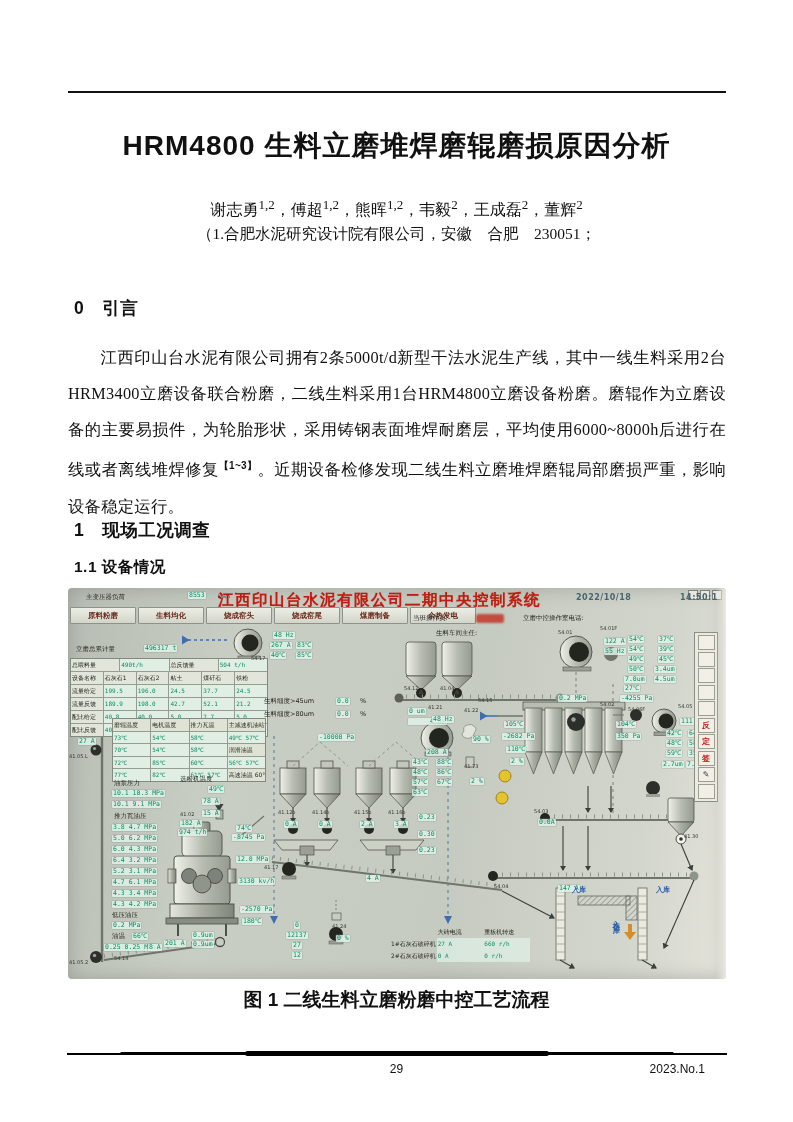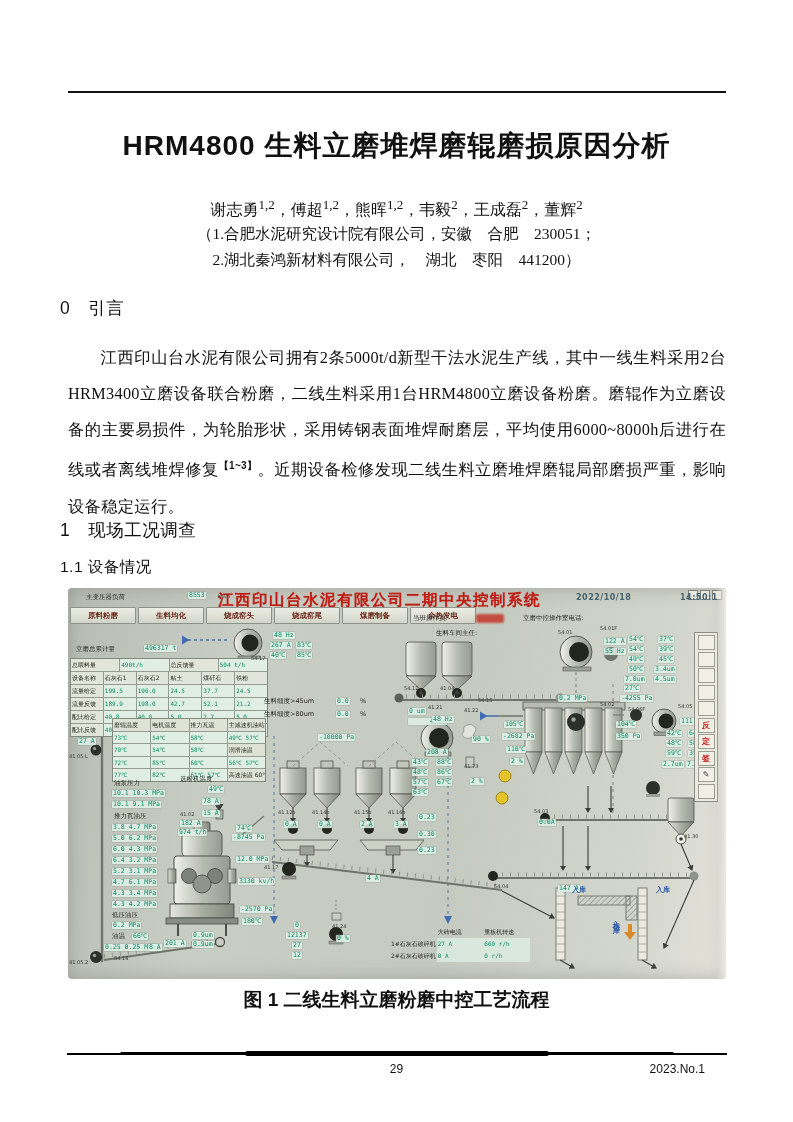--- a/index.html
+++ b/index.html
@@ -8,22 +8,22 @@
   
   .jheader{position:absolute;left:0;top:54px;width:100%;text-align:center;
            font-size:17px;font-weight:600;letter-spacing:3px;font-style:italic;}
   .rule-top{position:absolute;left:68px;top:91px;width:658px;height:2px;background:#111;}
   .atitle{position:absolute;left:0;top:127px;width:100%;text-align:center;
           font-family:"Liberation Sans","DejaVu Sans",sans-serif;font-weight:bold;font-size:28px;letter-spacing:1px;}
   .authors{position:absolute;left:0;top:197px;width:100%;text-align:center;font-size:16px;}
   .authors sup{font-size:13px;}
   .affil{position:absolute;left:0;width:100%;text-align:center;font-size:15.5px;white-space:pre;}
   .affil1{top:224px;} .affil2{top:250px;}
-  .h2{position:absolute;left:60px;font-family:"Liberation Sans","DejaVu Sans",sans-serif;
-      font-weight:normal;font-size:17.5px;letter-spacing:.5px;}
+  .h2{position:absolute;left:74px;font-family:"Liberation Sans","DejaVu Sans",sans-serif;
+      font-weight:bold;font-size:17.5px;letter-spacing:.5px;}
   .h2s0{top:296px;} .h2s1{top:518px;} .h2s11{top:557px;font-size:15.5px;}
   .para0{position:absolute;left:68px;top:324px;width:658px;font-size:16.3px;line-height:36px;
          text-align:justify;text-indent:2em;letter-spacing:.3px;}
   .para0 sup{font-size:10px;font-weight:bold;font-family:"Liberation Sans",sans-serif;}
   .figcap{position:absolute;left:0;top:987px;width:100%;text-align:center;
           font-family:"Liberation Sans","DejaVu Sans",sans-serif;font-weight:bold;font-size:19px;}
   .para1{position:absolute;left:68px;top:1010px;width:658px;font-size:16.5px;line-height:30px;
          text-indent:2em;letter-spacing:3.5px;text-align:justify;}
   .rule-footer{position:absolute;left:67px;top:1051px;width:660px;height:6px;}
   .rule-footer i{position:absolute;display:block;background:#000;}
@@ -84,21 +84,20 @@
 
 <div class="page">
 
   <div class="rule-top"></div>
 
   <div class="atitle">HRM4800 生料立磨堆焊磨辊磨损原因分析</div>
 
   <div class="authors"><span>谢志勇<sup>1,2</sup><span>，</span></span><span>傅超<sup>1,2</sup><span>，</span></span><span>熊晖<sup>1,2</sup><span>，</span></span><span>韦毅<sup>2</sup><span>，</span></span><span>王成磊<sup>2</sup><span>，</span></span><span>董辉<sup>2</sup></span></div>
 
   <div class="affil affil1">（1.合肥水泥研究设计院有限公司，安徽　合肥　230051；</div>
-  <div class="affil affil2">2.湖北秦鸿新材料有限公司，　湖北　枣阳　441200）</div>
 
   <div class="h2 h2s0">0　引言</div>
 
   <p class="para0"><span>江西印山台水泥有限公司拥有2条5000t/d新型干法水泥生产线，其中一线生料采用2台HRM3400立磨设备联合粉磨，二线生料采用1台HRM4800立磨设备粉磨。磨辊作为立磨设备的主要易损件，为轮胎形状，采用铸钢表面堆焊耐磨层，平均使用6000~8000h后进行在线或者离线堆焊修复</span><sup>【1~3】</sup><span>。近期设备检修发现二线生料立磨堆焊磨辊局部磨损严重，影响设备稳定运行。</span></p>
 
   <div class="h2 h2s1">1　现场工况调查</div>
   <div class="h2 h2s11">1.1 设备情况</div>
 
   <div class="fig">
 

